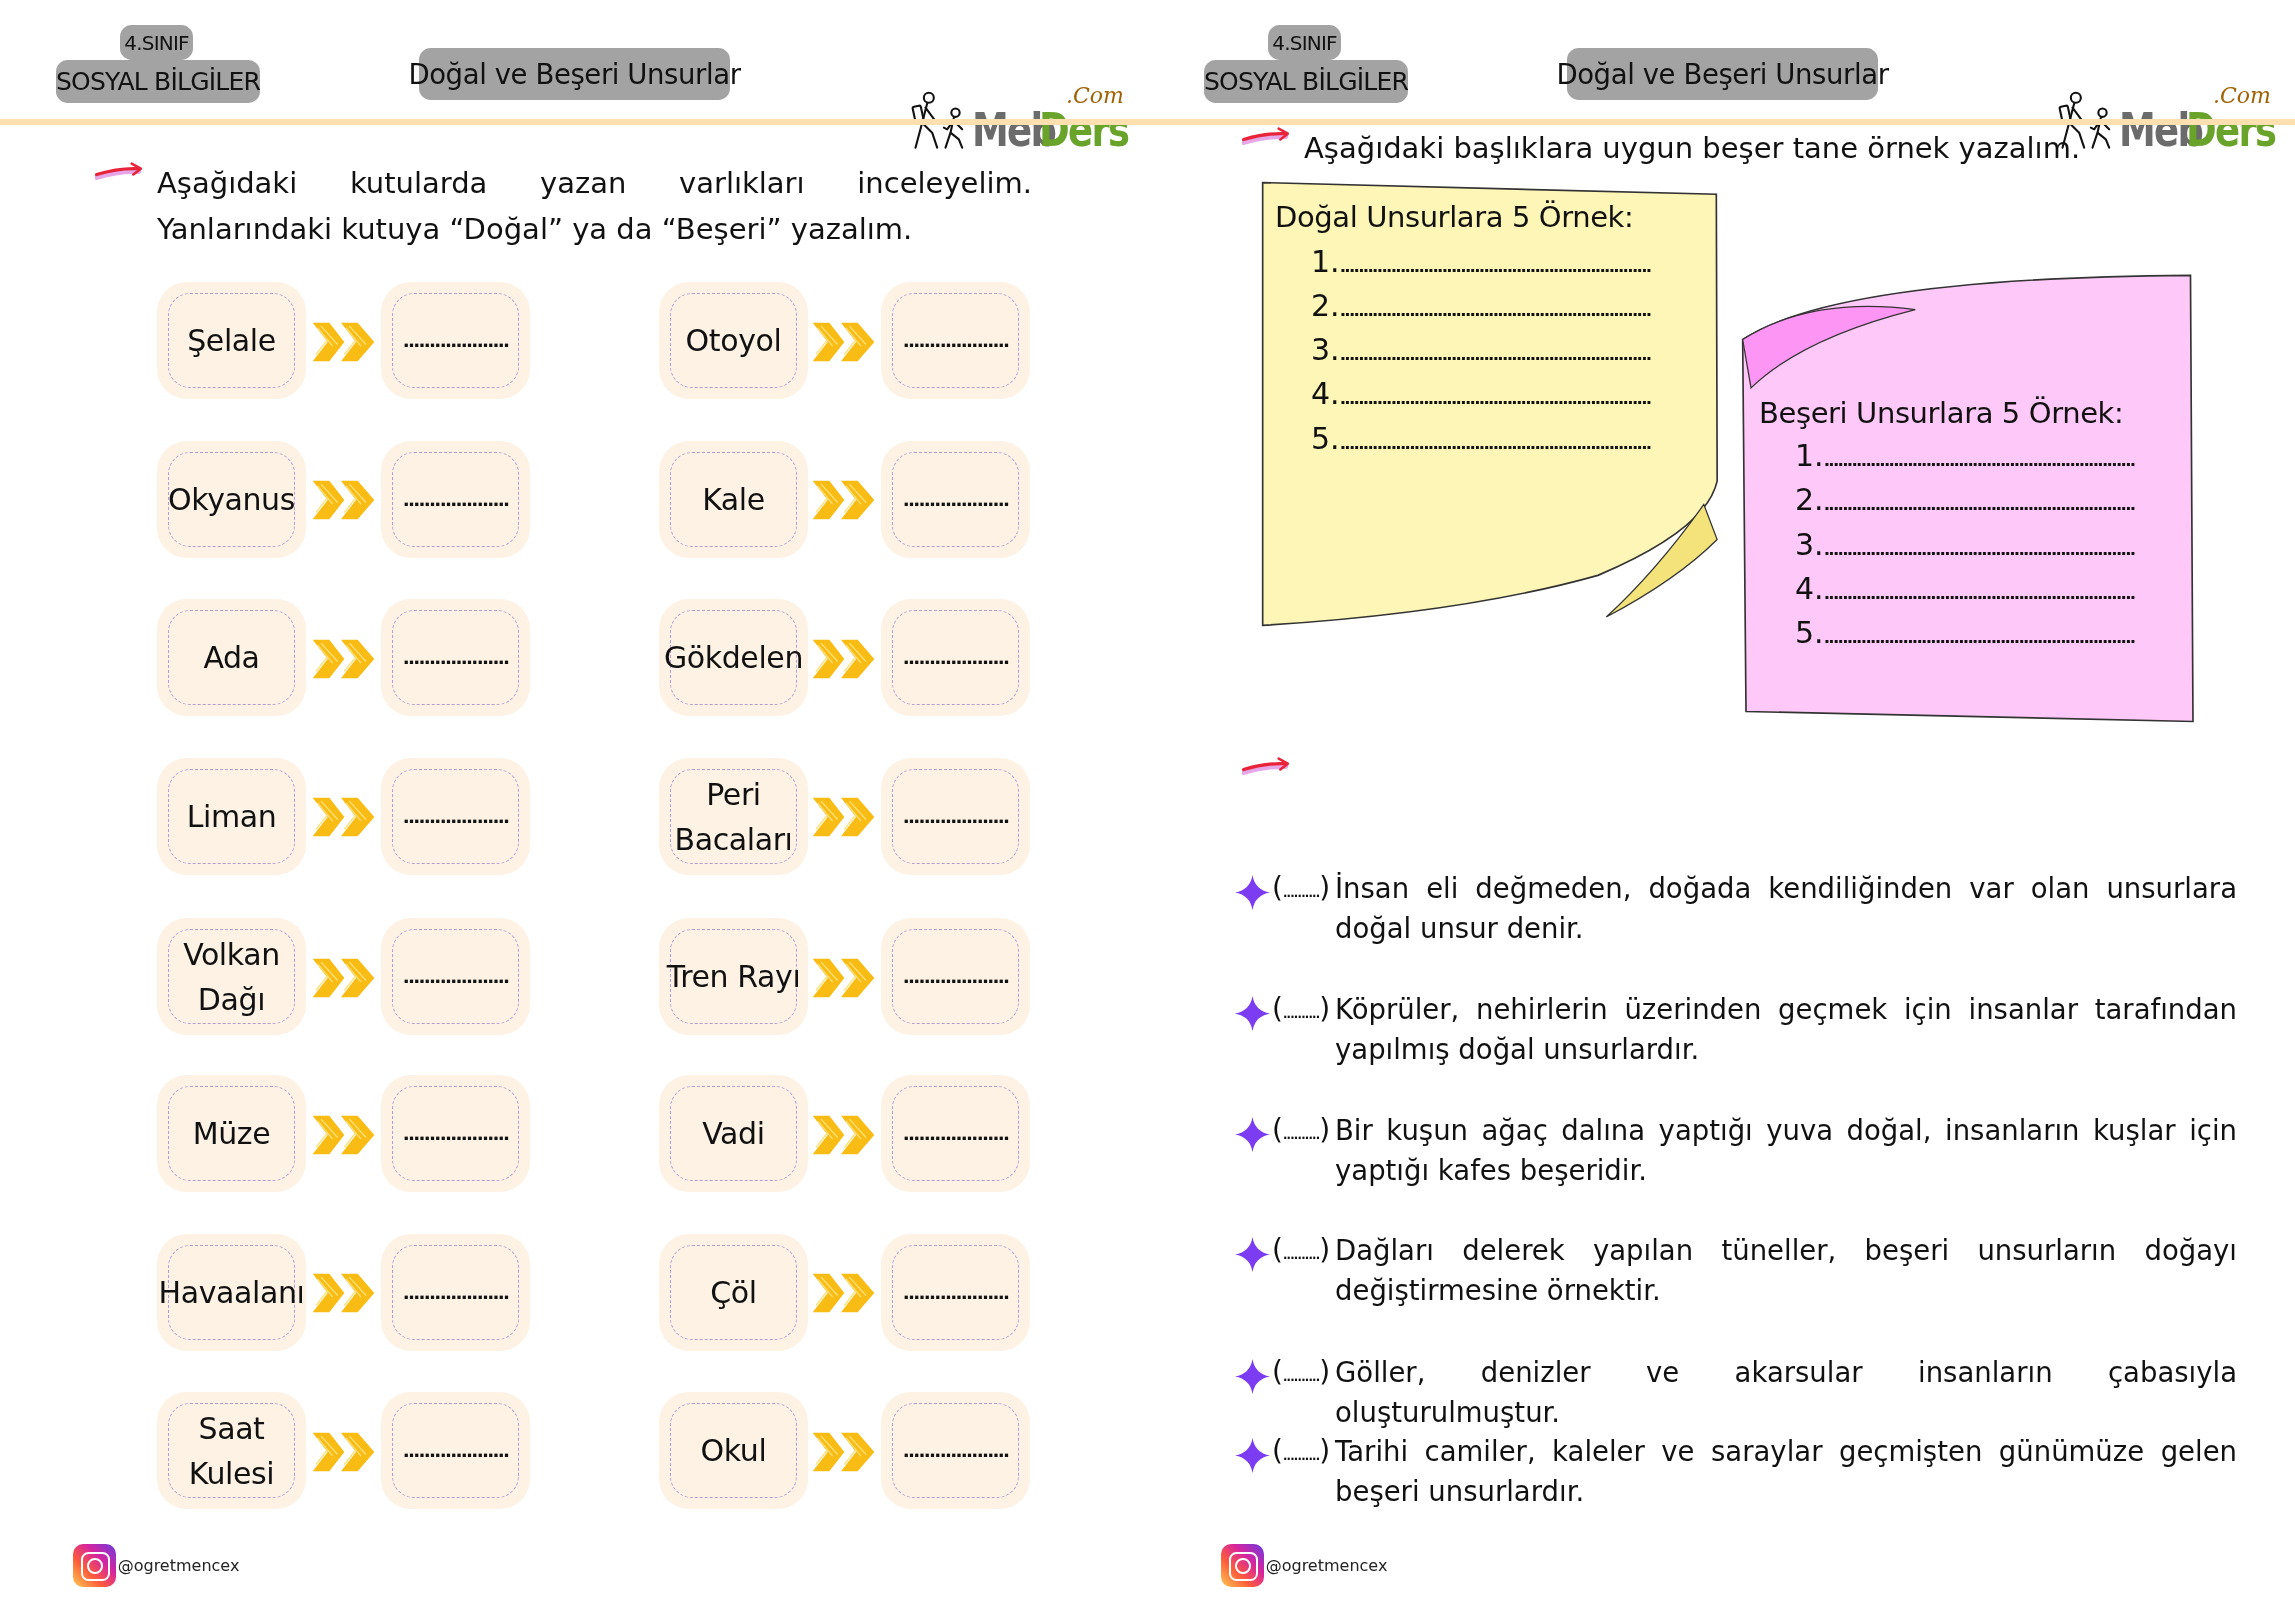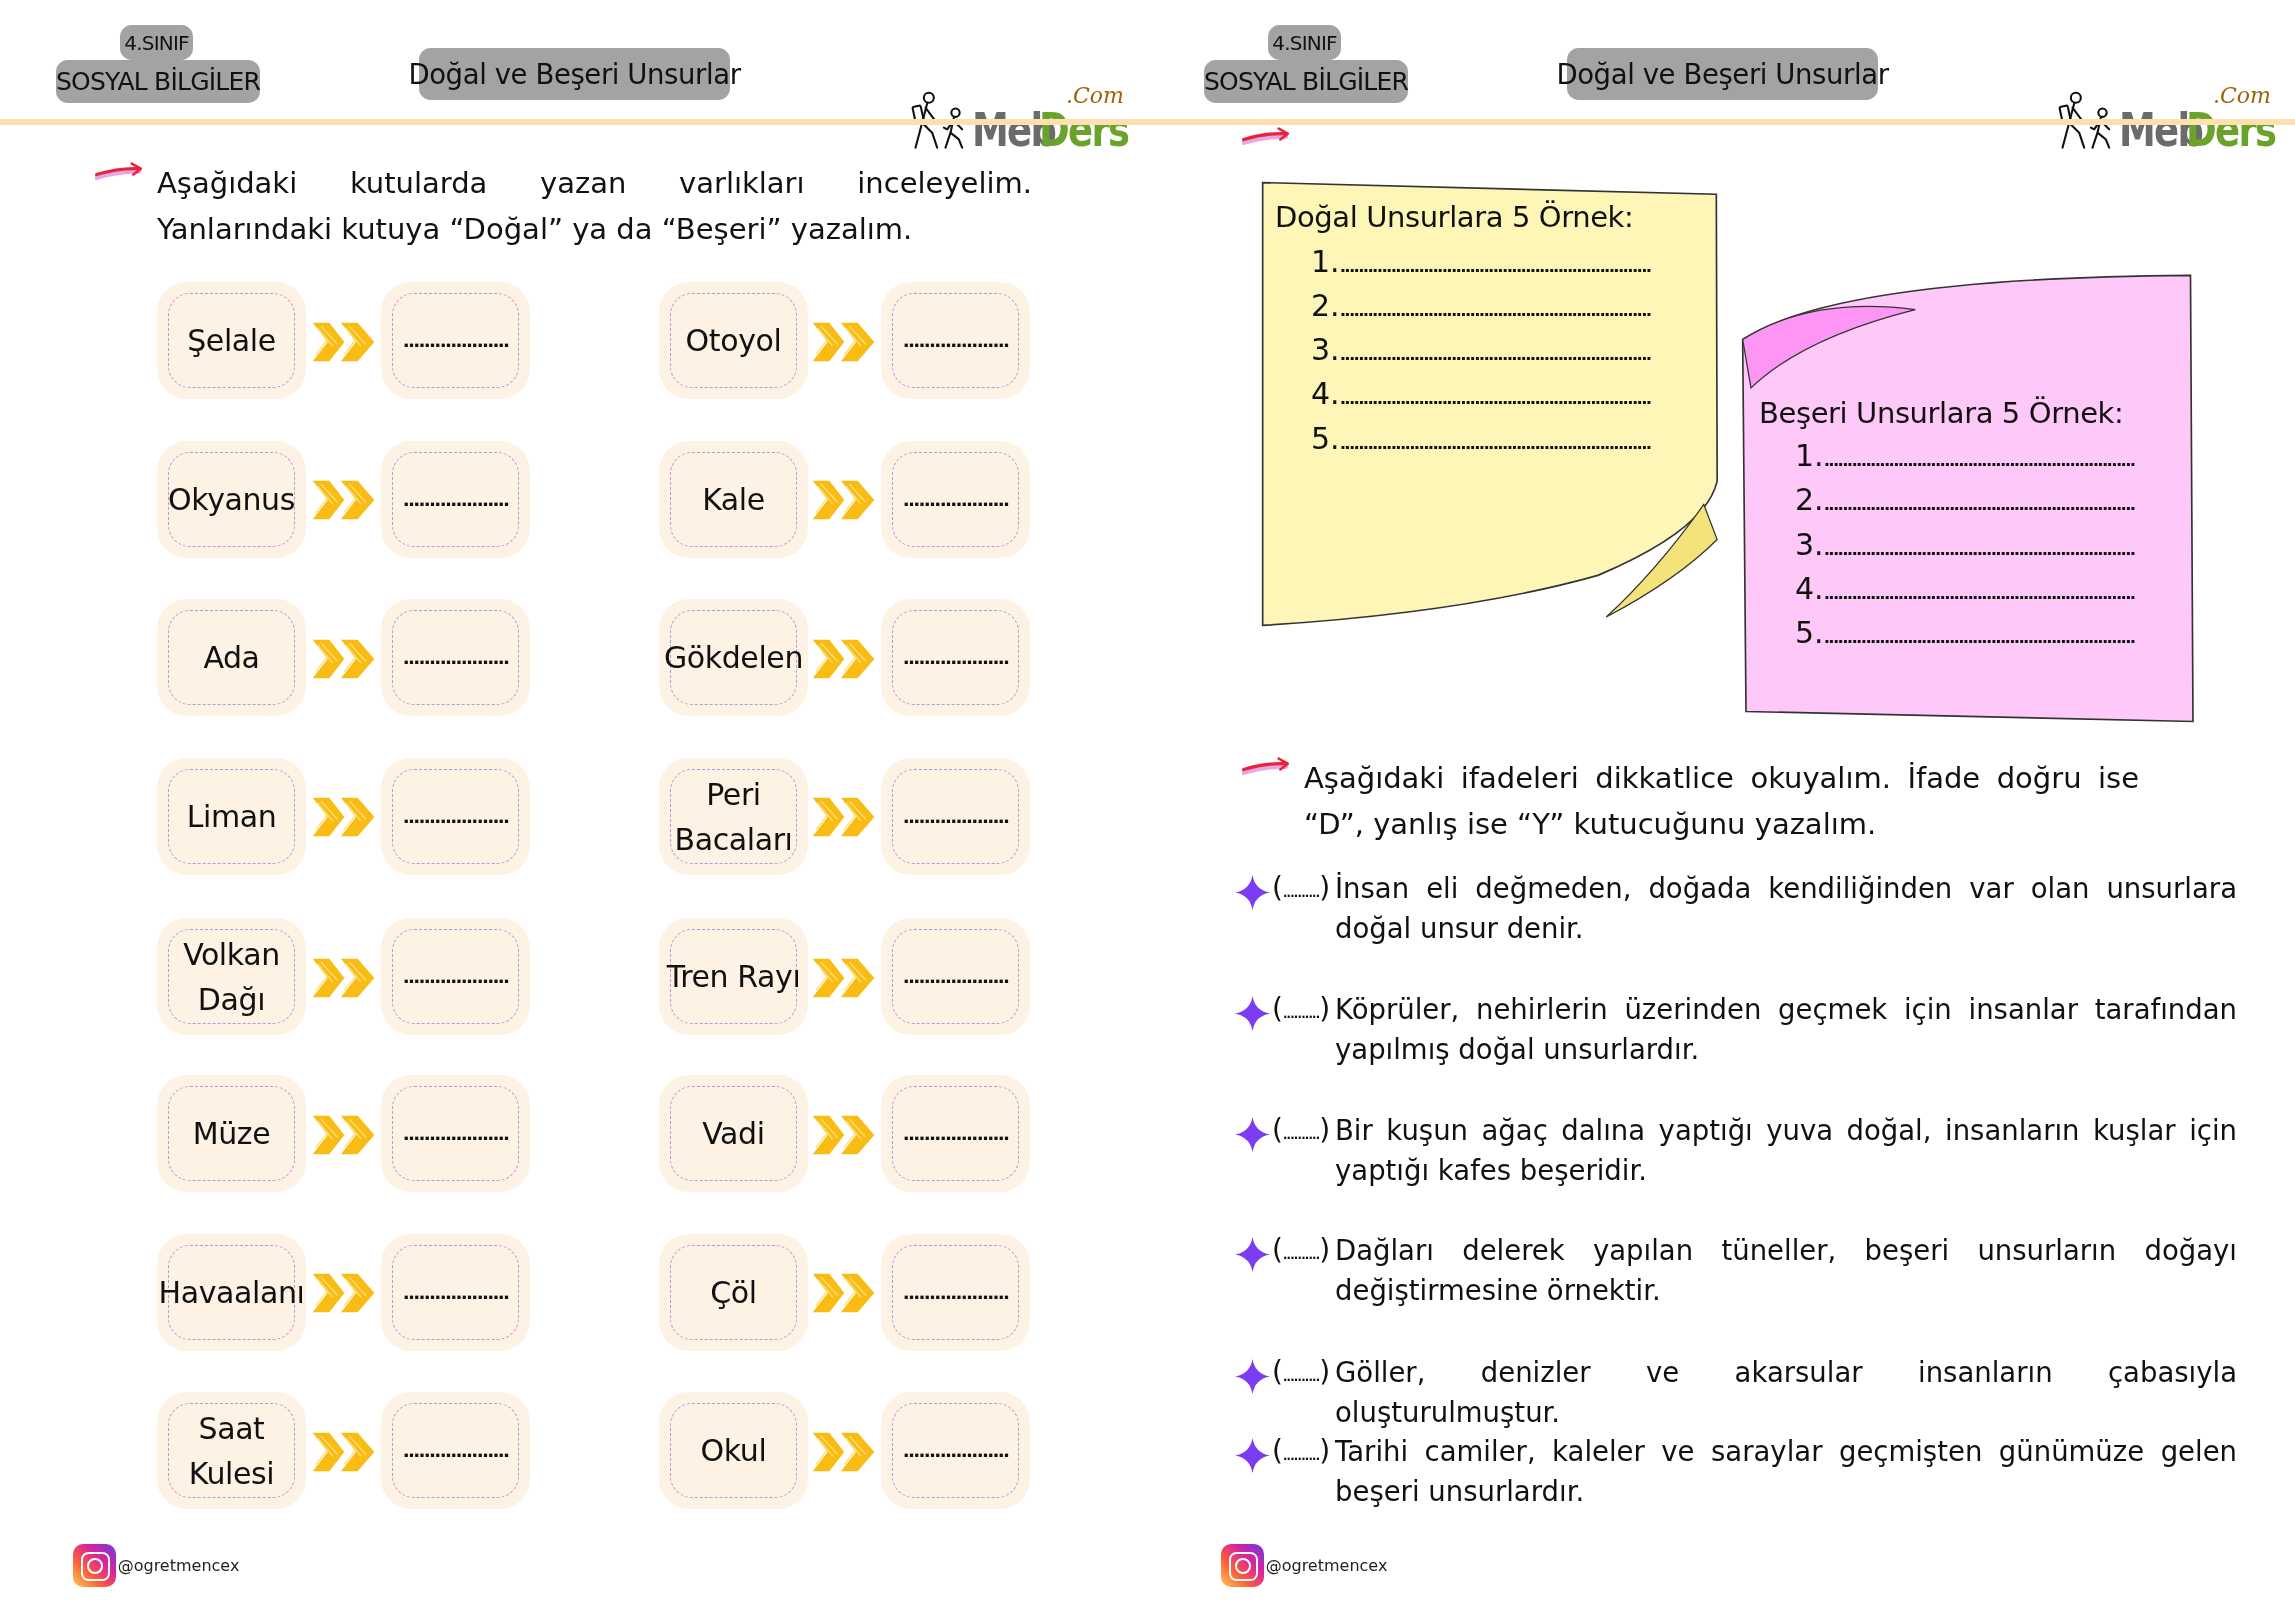--- a/index.html
+++ b/index.html
@@ -290,20 +290,21 @@
     <span class="meb">Meb</span>
     <span class="ders">Ders</span>
     <span class="com">.Com</span>
   </div>
   <div class="hr-line" style="left:1148px; width:1148px;"></div>
 
   <div class="instr" style="left:1304px; top:125px; white-space:nowrap;">
     <svg class="arrow" viewBox="0 0 60 30" width="50" height="25">
         <use href="#sym-arrow"></use>
       </svg>
+    <span>Aşağıdaki başlıklara uygun beşer tane örnek yazalım.</span>
   </div>
 
   <svg class="abs" style="left:1256px; top:179px;" width="467" height="455" viewBox="0 0 560 545">
     <path d="M8,4 L552,18 L553,362 Q540,420 410,475 Q250,520 8,535 Z" fill="#fdf6b6" stroke="#333" stroke-width="2"></path>
     <path d="M537,390 L553,432 Q505,480 420,525 Q480,470 537,390 Z" fill="#f3e37a" stroke="#333" stroke-width="1.5"></path>
   </svg>
   <div class="note-title" style="left:1275px; top:200px;">Doğal Unsurlara 5 Örnek:</div>
   <div id="note-nat-lines">
       <div class="note-line" style="left: 1311px; top: 244px;"><span class="num">1.</span><span class="lead">...................................................................</span></div>
       <div class="note-line" style="left: 1311px; top: 288px;"><span class="num">2.</span><span class="lead">...................................................................</span></div>
@@ -322,21 +323,20 @@
       <div class="note-line" style="left: 1795px; top: 482px;"><span class="num">2.</span><span class="lead">...................................................................</span></div>
       <div class="note-line" style="left: 1795px; top: 527px;"><span class="num">3.</span><span class="lead">...................................................................</span></div>
       <div class="note-line" style="left: 1795px; top: 571px;"><span class="num">4.</span><span class="lead">...................................................................</span></div>
       <div class="note-line" style="left: 1795px; top: 615px;"><span class="num">5.</span><span class="lead">...................................................................</span></div>
     </div>
 
   <div class="instr justify" style="left:1304px; top:755px; width:835px;">
     <svg class="arrow" viewBox="0 0 60 30" width="50" height="25">
         <use href="#sym-arrow"></use>
       </svg>
-    <span>Aşağıdaki ifadeleri dikkatlice okuyalım. İfade doğru ise “D”, yanlış ise “Y” kutucuğunu yazalım.</span>
   </div>
 
   <div id="tf-list">
       <div class="tf" style="top: 868px;">
         <svg class="star" viewBox="0 0 42 42">
           <use href="#sym-star"></use>
         </svg>
         <span class="paren"><span>(</span><span class="d">..........</span><span>)</span></span>
         <div class="text justify">İnsan eli değmeden, doğada kendiliğinden var olan unsurlara doğal unsur denir.</div>
       </div>

